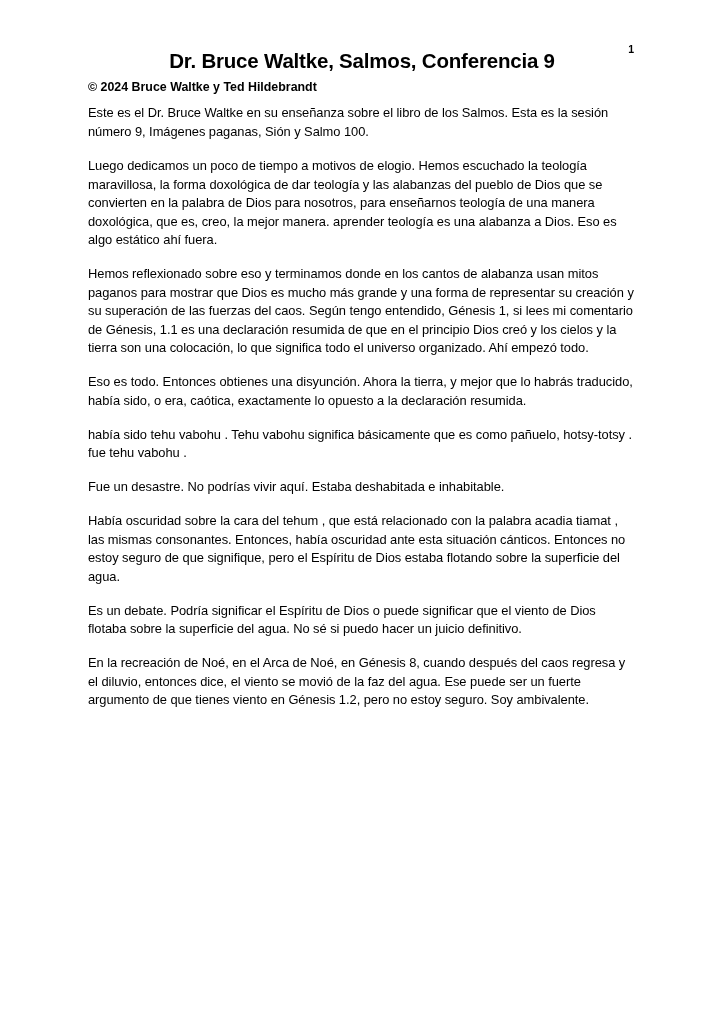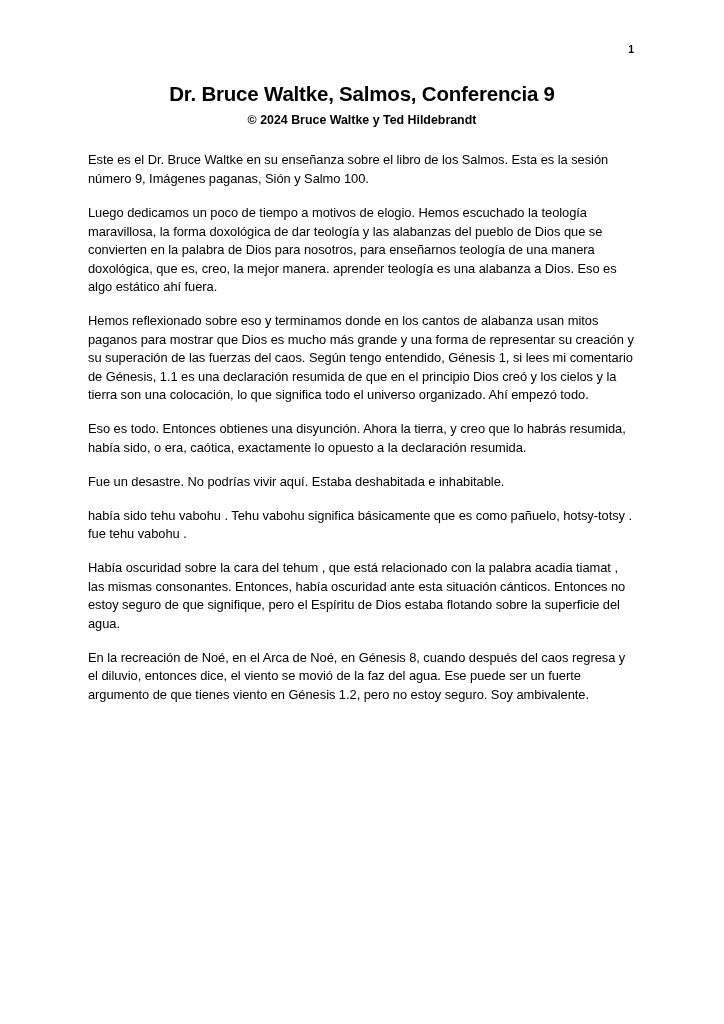--- a/index.html
+++ b/index.html
@@ -29,36 +29,36 @@
     font-size: 10.5px;
     font-weight: bold;
     letter-spacing: 0;
     line-height: 1;
   }
   .content {
     padding: 0 88px 0 88px;
   }
   h1.doc-title {
     margin: 0;
-    padding-top: 82px;
+    padding-top: 49px;
     font-size: 20.5px;
     font-weight: bold;
     text-align: center;
     letter-spacing: -0.2px;
     line-height: 1.2;
   }
   .copyright {
     margin: 6px 0 0 0;
     font-size: 12.4px;
     font-weight: bold;
-    text-align: center;
+    text-align: left;
     line-height: 1.2;
   }
   .body-text {
-    margin-top: 24px;
+    margin-top: 10px;
   }
   .body-text p {
     margin: 0 0 15.5px 0;
     font-size: 12.9px;
     line-height: 1.435;
     text-align: left;
     letter-spacing: -0.05px;
   }
 </style>
 </head>
@@ -71,21 +71,22 @@
   <div class="content">
 
     <h1 class="doc-title">Dr. Bruce Waltke, Salmos, Conferencia 9</h1>
 
     <div class="copyright">© 2024 Bruce Waltke y Ted Hildebrandt</div>
 
     <div class="body-text">
       <p>Este es el Dr. Bruce Waltke en su enseñanza sobre el libro de los Salmos. Esta es la sesión número 9, Imágenes paganas, Sión y Salmo 100.</p>
       <p>Luego dedicamos un poco de tiempo a motivos de elogio. Hemos escuchado la teología maravillosa, la forma doxológica de dar teología y las alabanzas del pueblo de Dios que se convierten en la palabra de Dios para nosotros, para enseñarnos teología de una manera doxológica, que es, creo, la mejor manera. aprender teología es una alabanza a Dios. Eso es algo estático ahí fuera.</p>
       <p>Hemos reflexionado sobre eso y terminamos donde en los cantos de alabanza usan mitos paganos para mostrar que Dios es mucho más grande y una forma de representar su creación y su superación de las fuerzas del caos. Según tengo entendido, Génesis 1, si lees mi comentario de Génesis, 1.1 es una declaración resumida de que en el principio Dios creó y los cielos y la tierra son una colocación, lo que significa todo el universo organizado. Ahí empezó todo.</p>
-      <p>Eso es todo. Entonces obtienes una disyunción. Ahora la tierra, y creo que lo habrás resumida, había sido, o era, caótica, exactamente lo opuesto a la declaración resumida.</p>
+      <p>Eso es todo. Entonces obtienes una disyunción. Ahora la tierra, y mejor que lo habrás traducido, había sido, o era, caótica, exactamente lo opuesto a la declaración resumida.</p>
+      <p>había sido tehu vabohu . Tehu vabohu significa básicamente que es como pañuelo, hotsy-totsy . fue tehu vabohu .</p>
       <p>Fue un desastre. No podrías vivir aquí. Estaba deshabitada e inhabitable.</p>
-      <p>había sido tehu vabohu . Tehu vabohu significa básicamente que es como pañuelo, hotsy-totsy . fue tehu vabohu .</p>
       <p>Había oscuridad sobre la cara del tehum , que está relacionado con la palabra acadia tiamat , las mismas consonantes. Entonces, había oscuridad ante esta situación cánticos. Entonces no estoy seguro de que signifique, pero el Espíritu de Dios estaba flotando sobre la superficie del agua.</p>
+      <p>Es un debate. Podría significar el Espíritu de Dios o puede significar que el viento de Dios flotaba sobre la superficie del agua. No sé si puedo hacer un juicio definitivo.</p>
       <p>En la recreación de Noé, en el Arca de Noé, en Génesis 8, cuando después del caos regresa y el diluvio, entonces dice, el viento se movió de la faz del agua. Ese puede ser un fuerte argumento de que tienes viento en Génesis 1.2, pero no estoy seguro. Soy ambivalente.</p>
     </div>
 
   </div>
 </div>
 
 </body></html>

